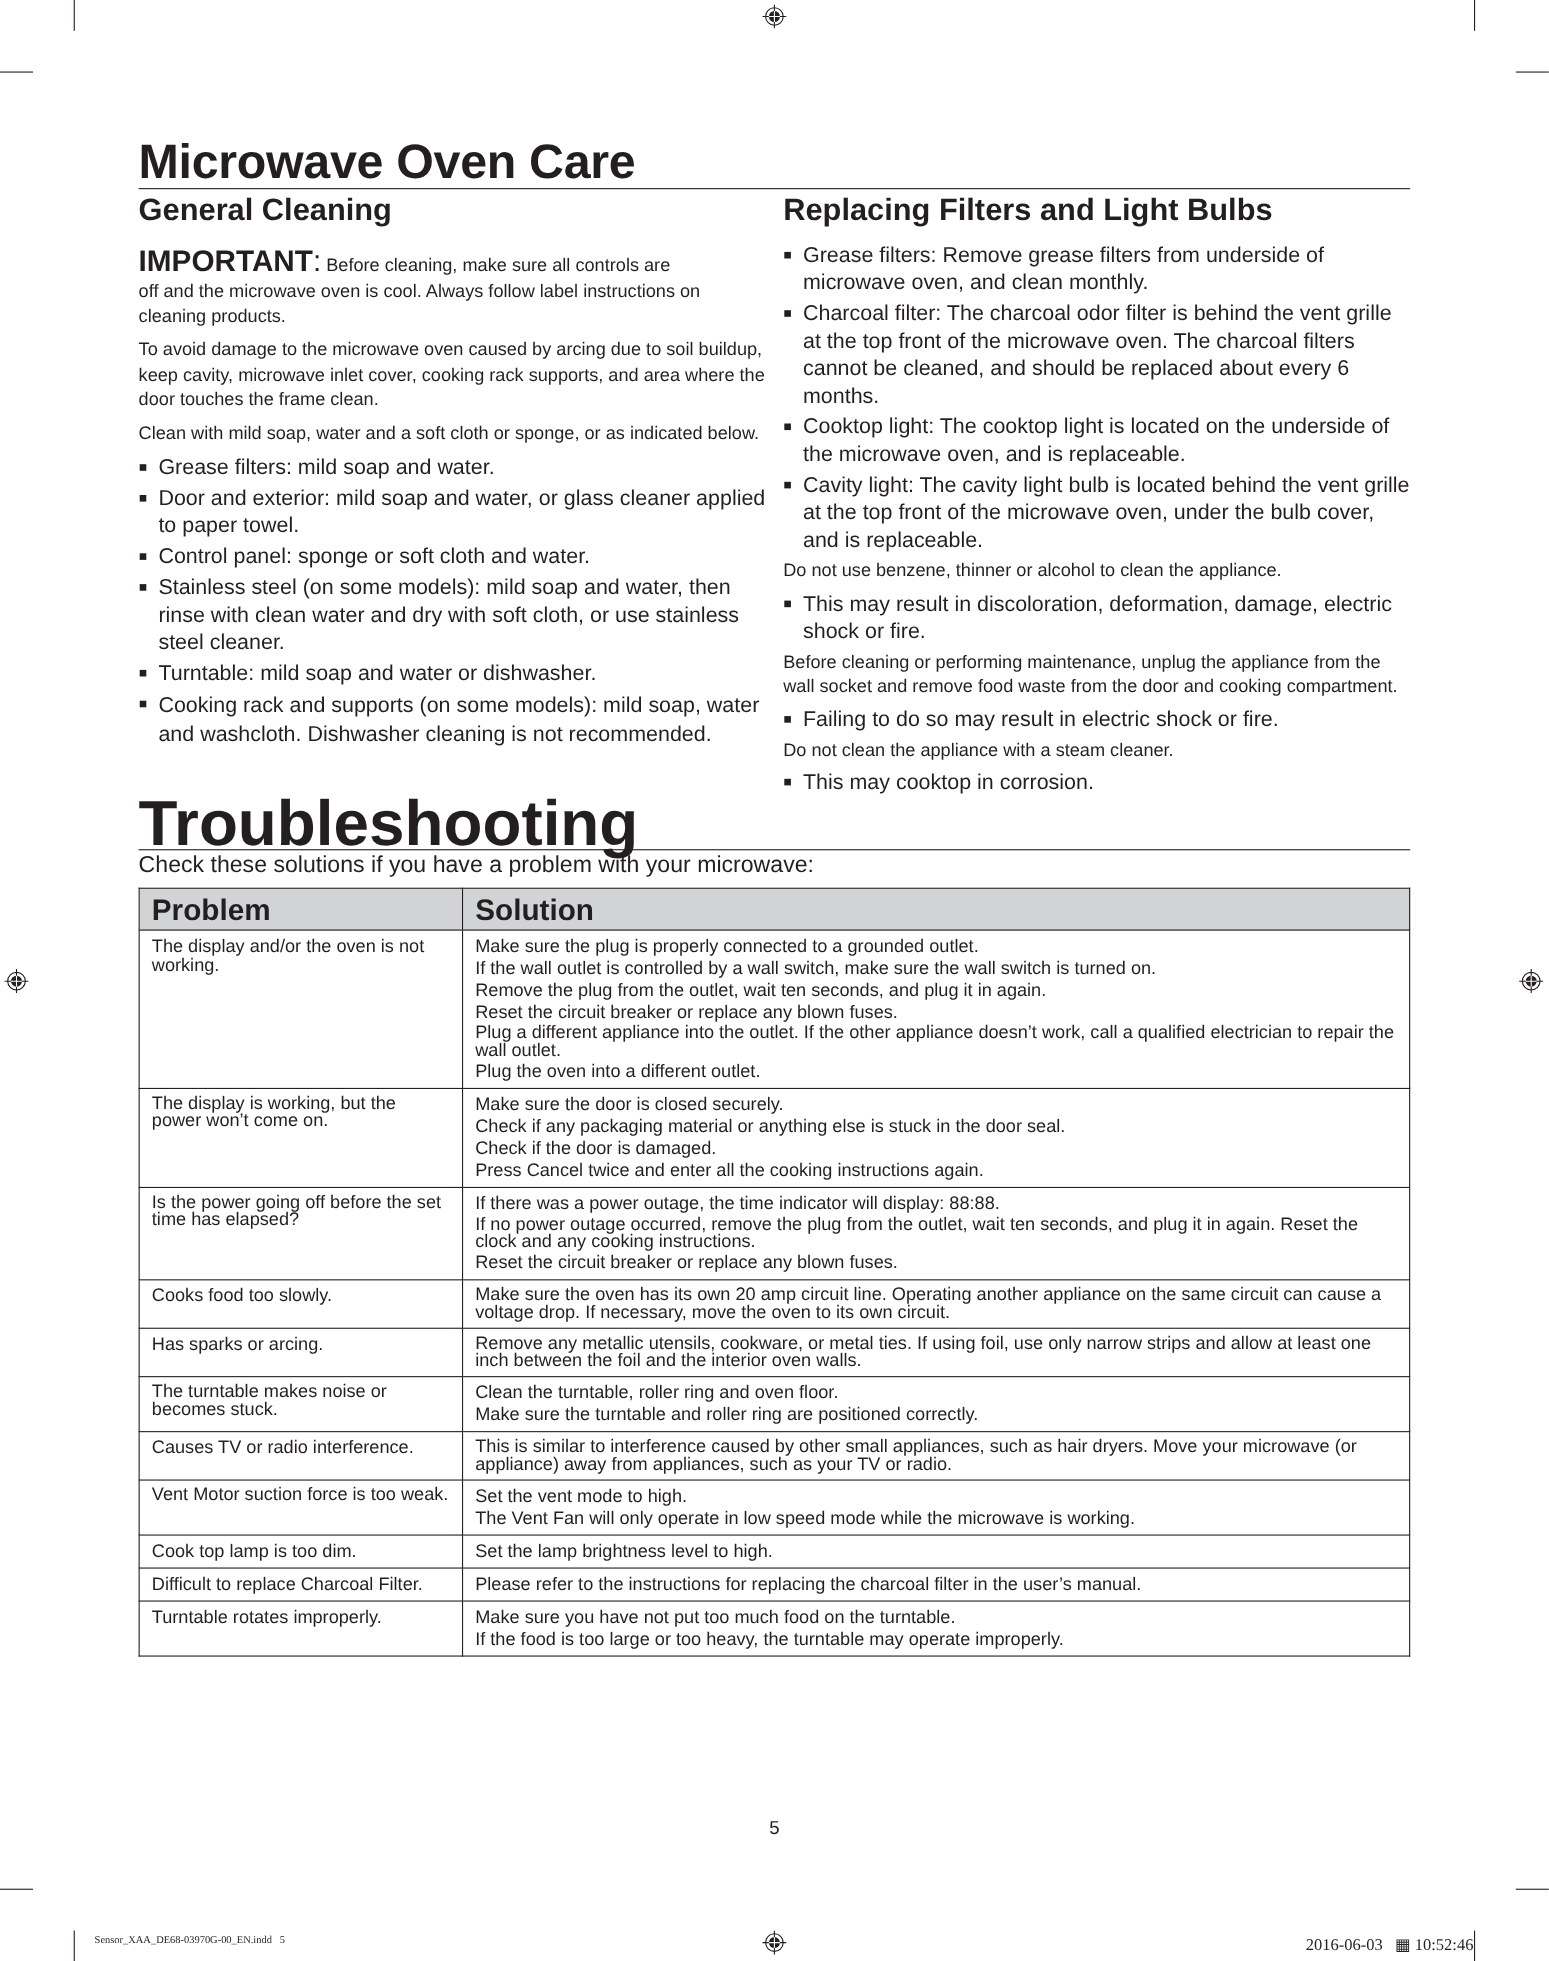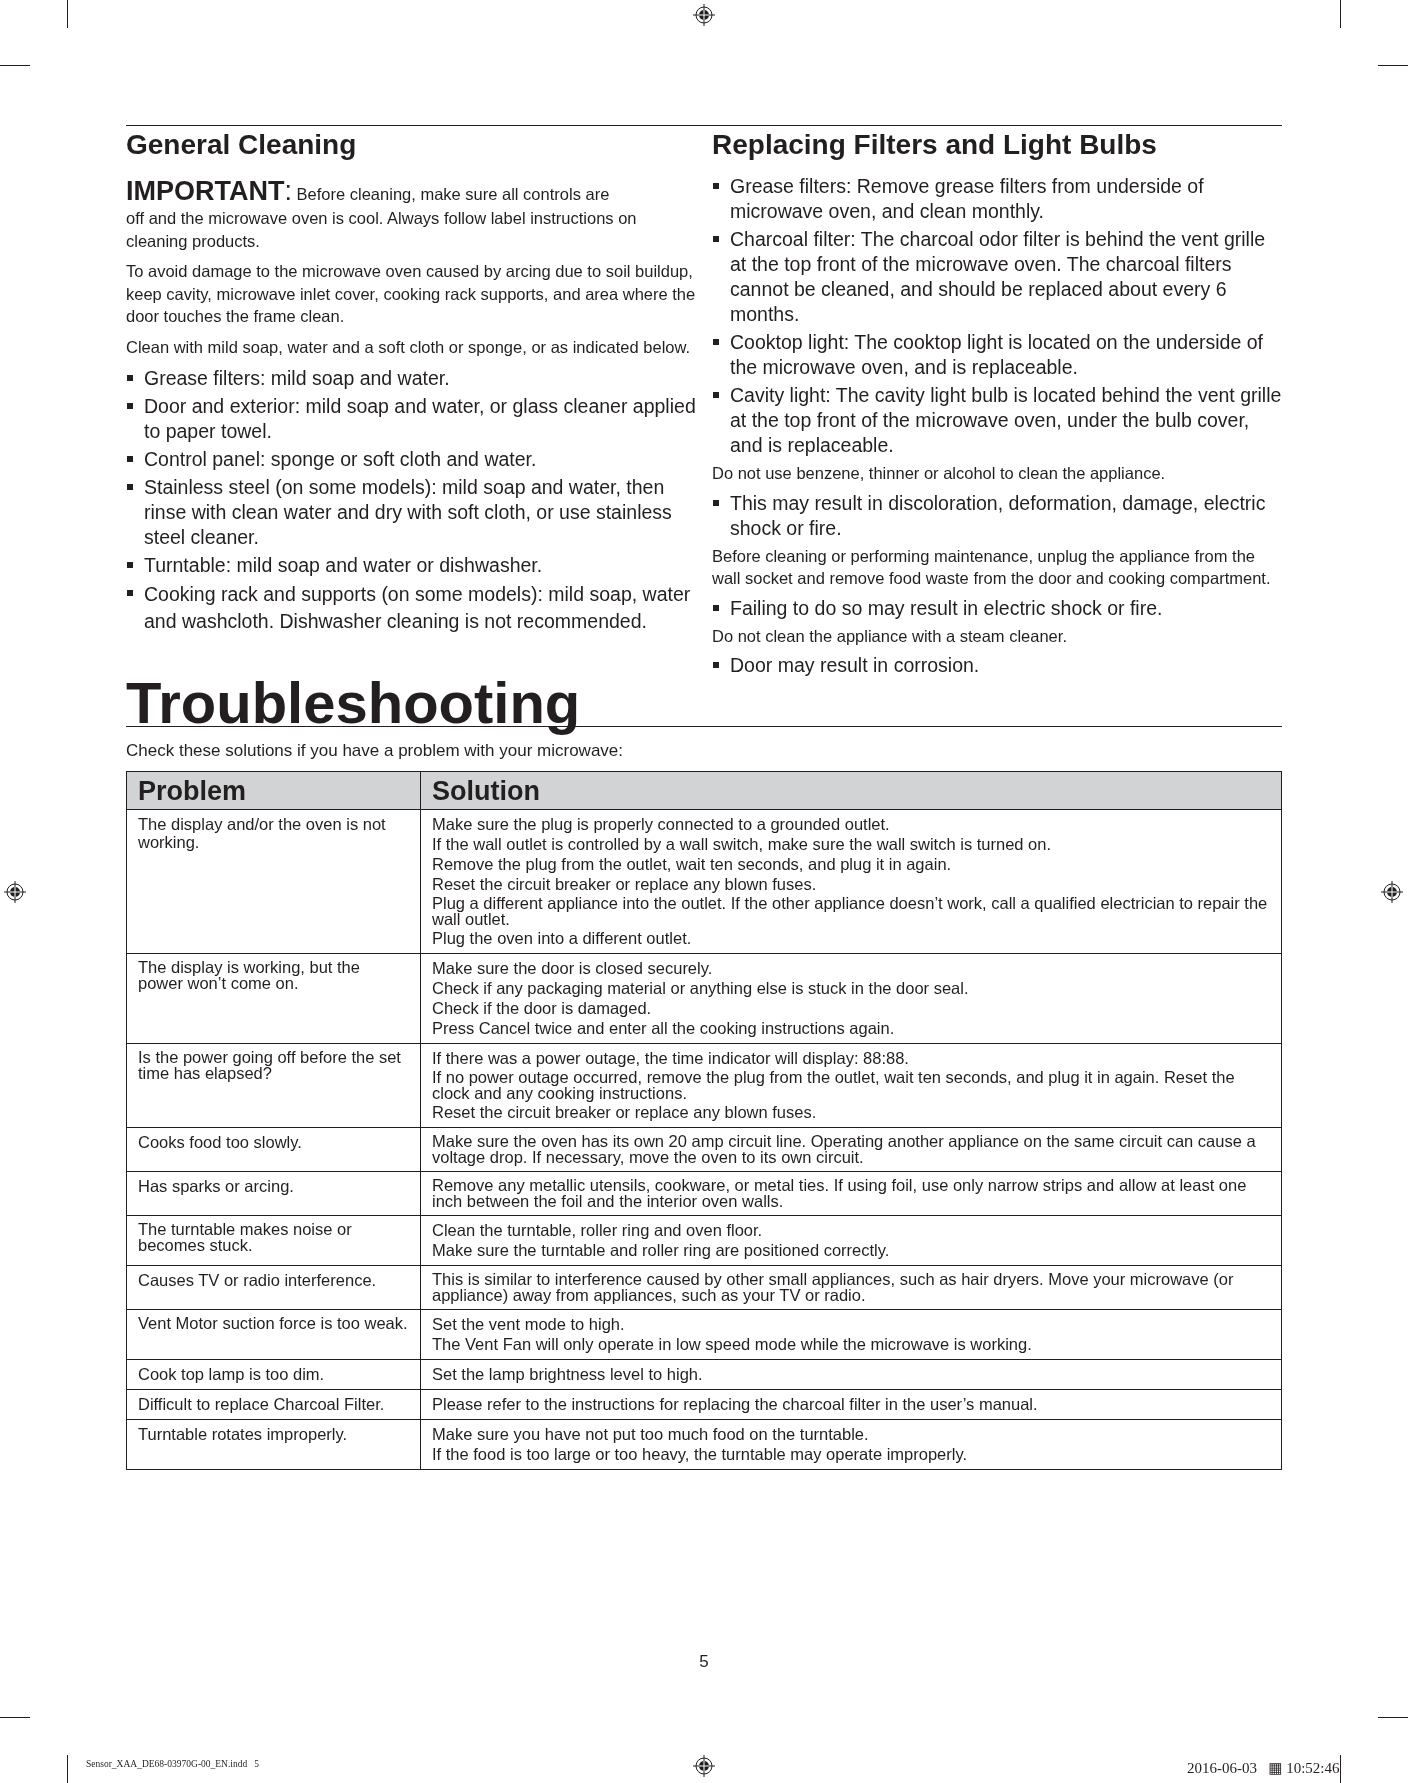--- a/index.html
+++ b/index.html
@@ -30,21 +30,21 @@
   ul.bul li { position: relative; padding-left: 18px; font-size: 19.5px; line-height: 25px; }
   ul.bul li::before { content: ""; position: absolute; left: 1px; top: 9px; width: 6px; height: 6px; background: #231f20; }
   .left-list { margin-top: 8px; }
   .left-list li { margin-bottom: 3px; }
   .right-list { margin-top: 12px; }
   .right-list li { margin-bottom: 3px; }
   .right-note { font-size: 16.5px; line-height: 22.5px; margin: 4px 0 6px 0; }
 
   .ts-head { margin-top: 2px; }
   h1.ts-title { font-size: 58px; font-weight: bold; line-height: 46px; }
-  .ts-intro { font-size: 17px; line-height: 22px; margin-top: 13px; }
+  .ts-intro { font-size: 21px; line-height: 22px; margin-top: 3px; }
 
   table.ts { width: 1156px; border-collapse: collapse; margin-top: 9px; }
   table.ts th, table.ts td { border: 1px solid #231f20; vertical-align: top; text-align: left; }
   table.ts th { background: #d1d3d4; font-size: 27px; font-weight: bold; padding: 2px 11px 1px 11px; line-height: 34px; }
   table.ts td { font-size: 16.5px; line-height: 18px; padding: 5px 11px 4px 11px; }
   table.ts td.prob { width: 294px; }
   .sol-line { display: block; margin-bottom: 2px; }
 
   .page-num { position: absolute; left: 0; width: 1408px; top: 1652px; text-align: center; font-size: 17px; }
   .slug-left { position: absolute; left: 86px; top: 1759px; font-family: "Liberation Serif", serif; font-size: 9.5px; }
@@ -90,20 +90,21 @@
   <line x1="11" y1="0" x2="11" y2="22" stroke="#231f20" stroke-width="1"></line>
   <line x1="0" y1="11" x2="22" y2="11" stroke="#231f20" stroke-width="1"></line>
   <circle cx="11" cy="11" r="8" fill="none" stroke="#231f20" stroke-width="1"></circle>
   <circle cx="11" cy="11" r="5" fill="#231f20"></circle>
   <line x1="11" y1="6" x2="11" y2="16" stroke="#fff" stroke-width="1"></line>
   <line x1="6" y1="11" x2="16" y2="11" stroke="#fff" stroke-width="1"></line>
 </svg>
 
 <div class="page">
 
+  <h1 class="title">Microwave Oven Care</h1>
   <div class="rule"></div>
 
   <div class="cols">
 
     <section class="col-left">
       <h2 class="sub">General Cleaning</h2>
 
       <p class="important-line">
         <span class="important-word">IMPORTANT</span><span class="important-word" style="font-weight:normal;">:</span><span> Before cleaning, make sure all controls are</span>
       </p>
@@ -137,21 +138,21 @@
         <li>This may result in discoloration, deformation, damage, electric shock or fire.</li>
       </ul>
 
       <p class="right-note">Before cleaning or performing maintenance, unplug the appliance from the wall socket and remove food waste from the door and cooking compartment.</p>
       <ul class="bul">
         <li>Failing to do so may result in electric shock or fire.</li>
       </ul>
 
       <p class="right-note">Do not clean the appliance with a steam cleaner.</p>
       <ul class="bul">
-        <li>Door may result in corrosion.</li>
+        <li>This may cooktop in corrosion.</li>
       </ul>
     </section>
   </div>
 
   <section class="ts-head">
     <h1 class="ts-title">Troubleshooting</h1>
     <div class="rule"></div>
     <p class="ts-intro">Check these solutions if you have a problem with your microwave:</p>
 
     <table class="ts">

